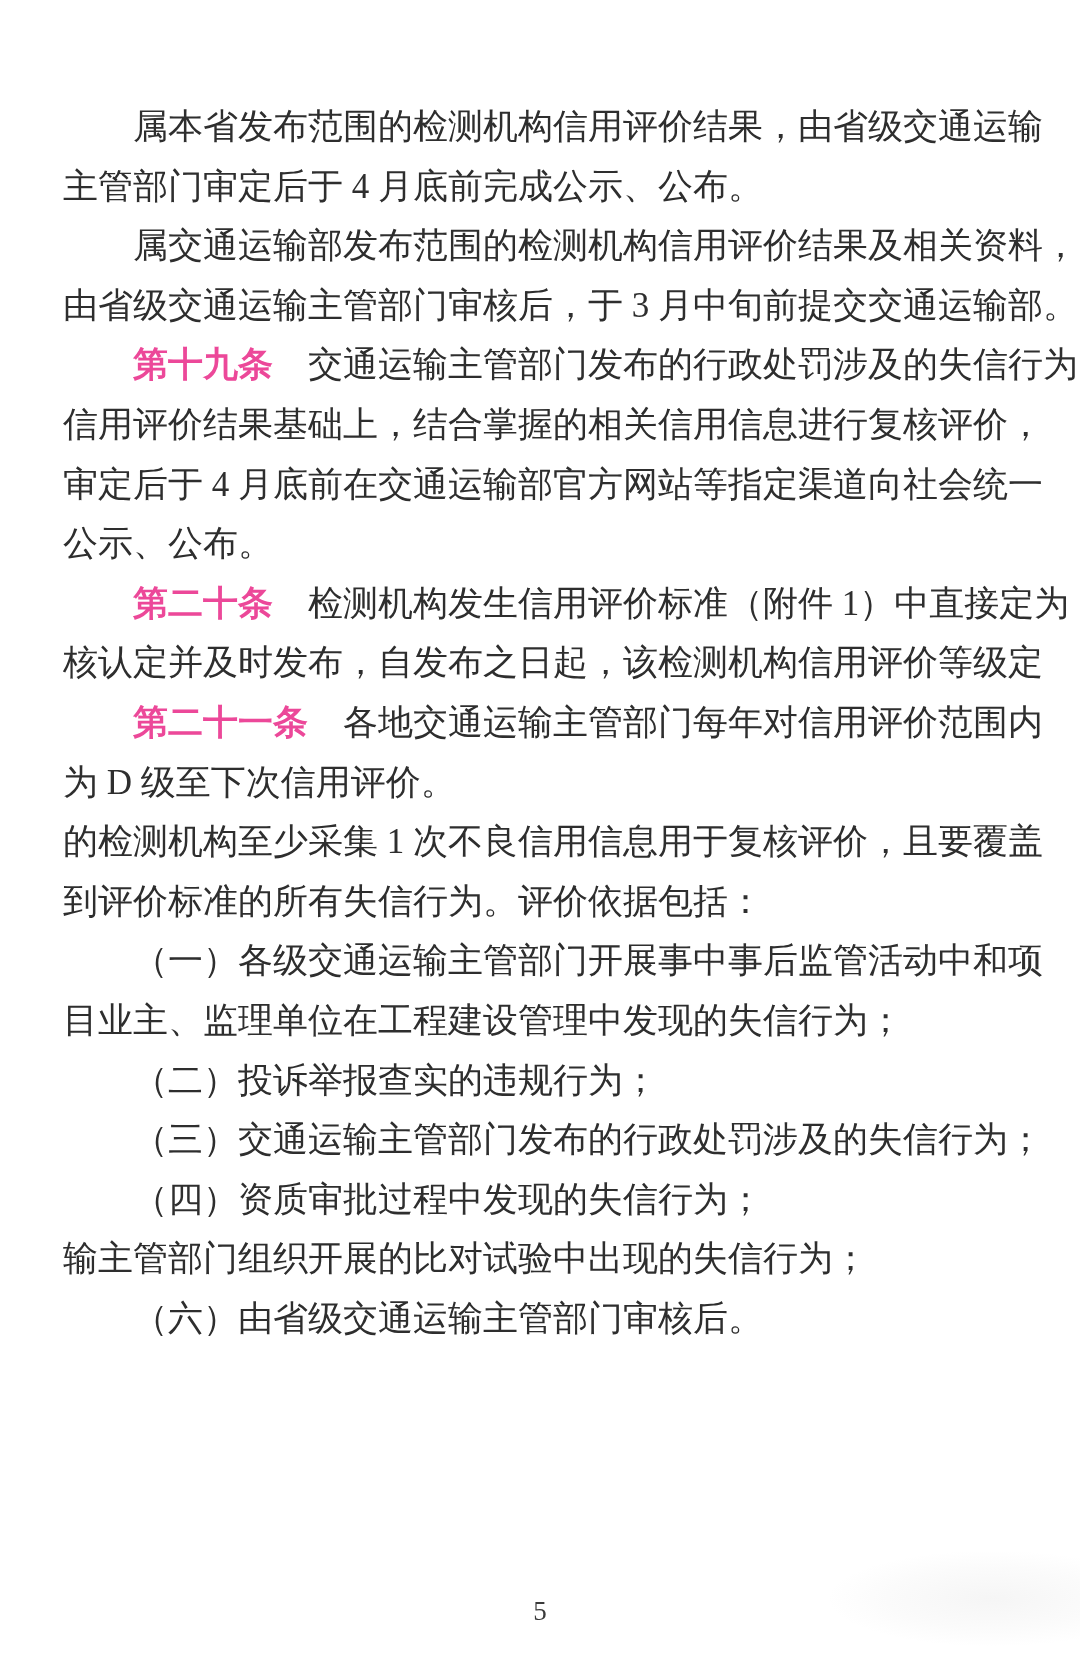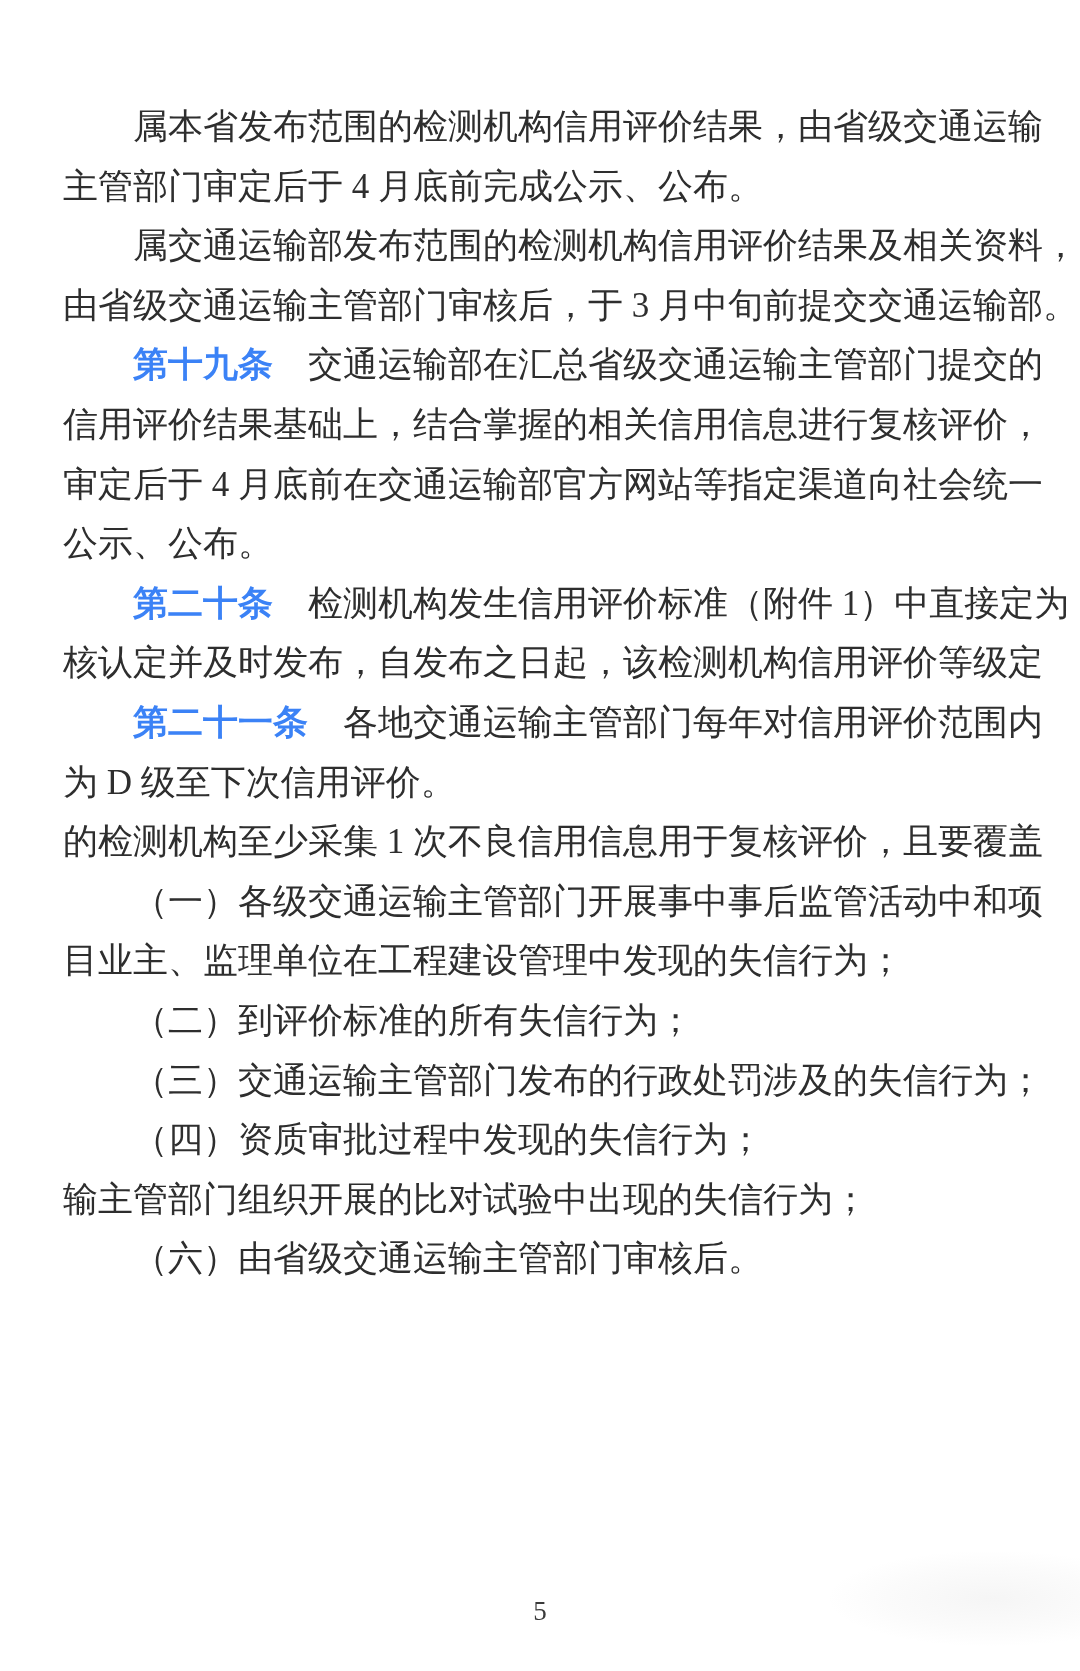--- a/index.html
+++ b/index.html
@@ -30,21 +30,21 @@
     display: block;
     height: 59.6px;
     white-space: nowrap;
     text-align: left;
   }
   .ind {
     text-indent: 70px;
   }
   .b {
     font-weight: 700;
-    color: #3b82f6;
+    color: #ec4899;
   }
   .footer-pagenum {
     position: absolute;
     left: 0;
     right: 0;
     top: 1594px;
     text-align: center;
     font-size: 27px;
     color: #3a3a3a;
     line-height: 34px;
@@ -62,32 +62,33 @@
 </head>
 <body>
 
 <div class="page">
 
   <div class="page-text">
     <div class="ln ind"><span>属本省发布范围的检测机构信用评价结果，由省级交通运输</span></div>
     <div class="ln"><span>主管部门审定后于 4 月底前完成公示、公布。</span></div>
     <div class="ln ind"><span>属交通运输部发布范围的检测机构信用评价结果及相关资料，</span></div>
     <div class="ln"><span>由省级交通运输主管部门审核后，于 3 月中旬前提交交通运输部。</span></div>
-    <div class="ln ind"><span class="b">第十九条</span><span>　交通运输部在汇总省级交通运输主管部门提交的</span></div>
+    <div class="ln ind"><span class="b">第十九条</span><span>　交通运输主管部门发布的行政处罚涉及的失信行为</span></div>
     <div class="ln"><span>信用评价结果基础上，结合掌握的相关信用信息进行复核评价，</span></div>
     <div class="ln"><span>审定后于 4 月底前在交通运输部官方网站等指定渠道向社会统一</span></div>
     <div class="ln"><span>公示、公布。</span></div>
     <div class="ln ind"><span class="b">第二十条</span><span>　检测机构发生信用评价标准（附件 1）中直接定为</span></div>
     <div class="ln"><span>核认定并及时发布，自发布之日起，该检测机构信用评价等级定</span></div>
     <div class="ln ind"><span class="b">第二十一条</span><span>　各地交通运输主管部门每年对信用评价范围内</span></div>
     <div class="ln"><span>为 D 级至下次信用评价。</span></div>
     <div class="ln"><span>的检测机构至少采集 1 次不良信用信息用于复核评价，且要覆盖</span></div>
+    <div class="ln"><span>到评价标准的所有失信行为。评价依据包括：</span></div>
     <div class="ln ind"><span>（一）各级交通运输主管部门开展事中事后监管活动中和项</span></div>
     <div class="ln"><span>目业主、监理单位在工程建设管理中发现的失信行为；</span></div>
-    <div class="ln ind"><span>（二）到评价标准的所有失信行为；</span></div>
+    <div class="ln ind"><span>（二）投诉举报查实的违规行为；</span></div>
     <div class="ln ind"><span>（三）交通运输主管部门发布的行政处罚涉及的失信行为；</span></div>
     <div class="ln ind"><span>（四）资质审批过程中发现的失信行为；</span></div>
     <div class="ln"><span>输主管部门组织开展的比对试验中出现的失信行为；</span></div>
     <div class="ln ind"><span>（六）由省级交通运输主管部门审核后。</span></div>
   </div>
 
   <div class="footer-pagenum">5</div>
 
   <div class="scan-smudge"></div>
 

